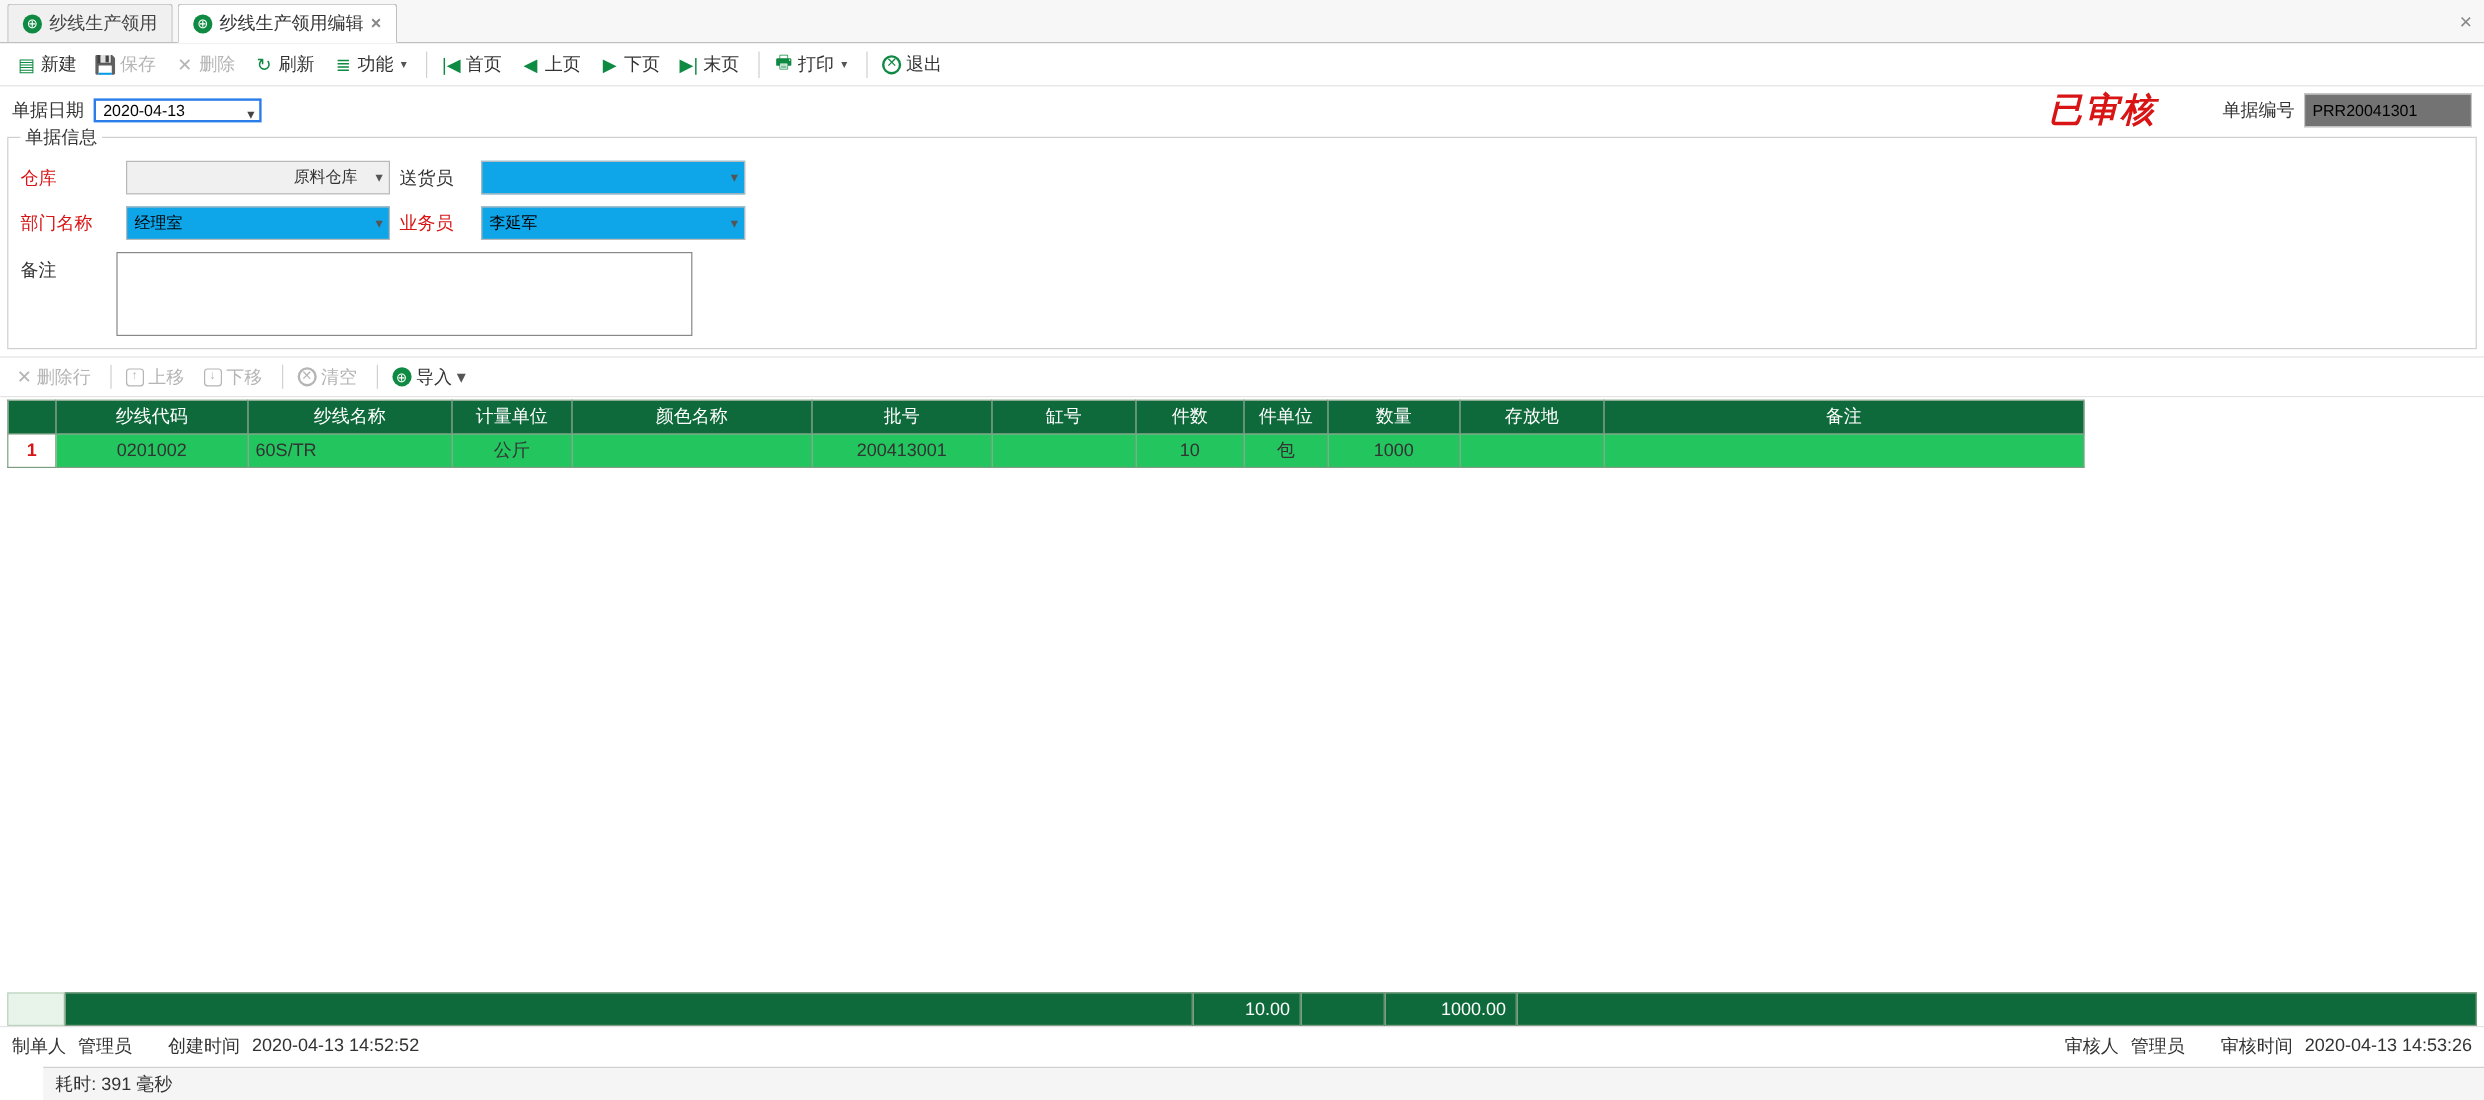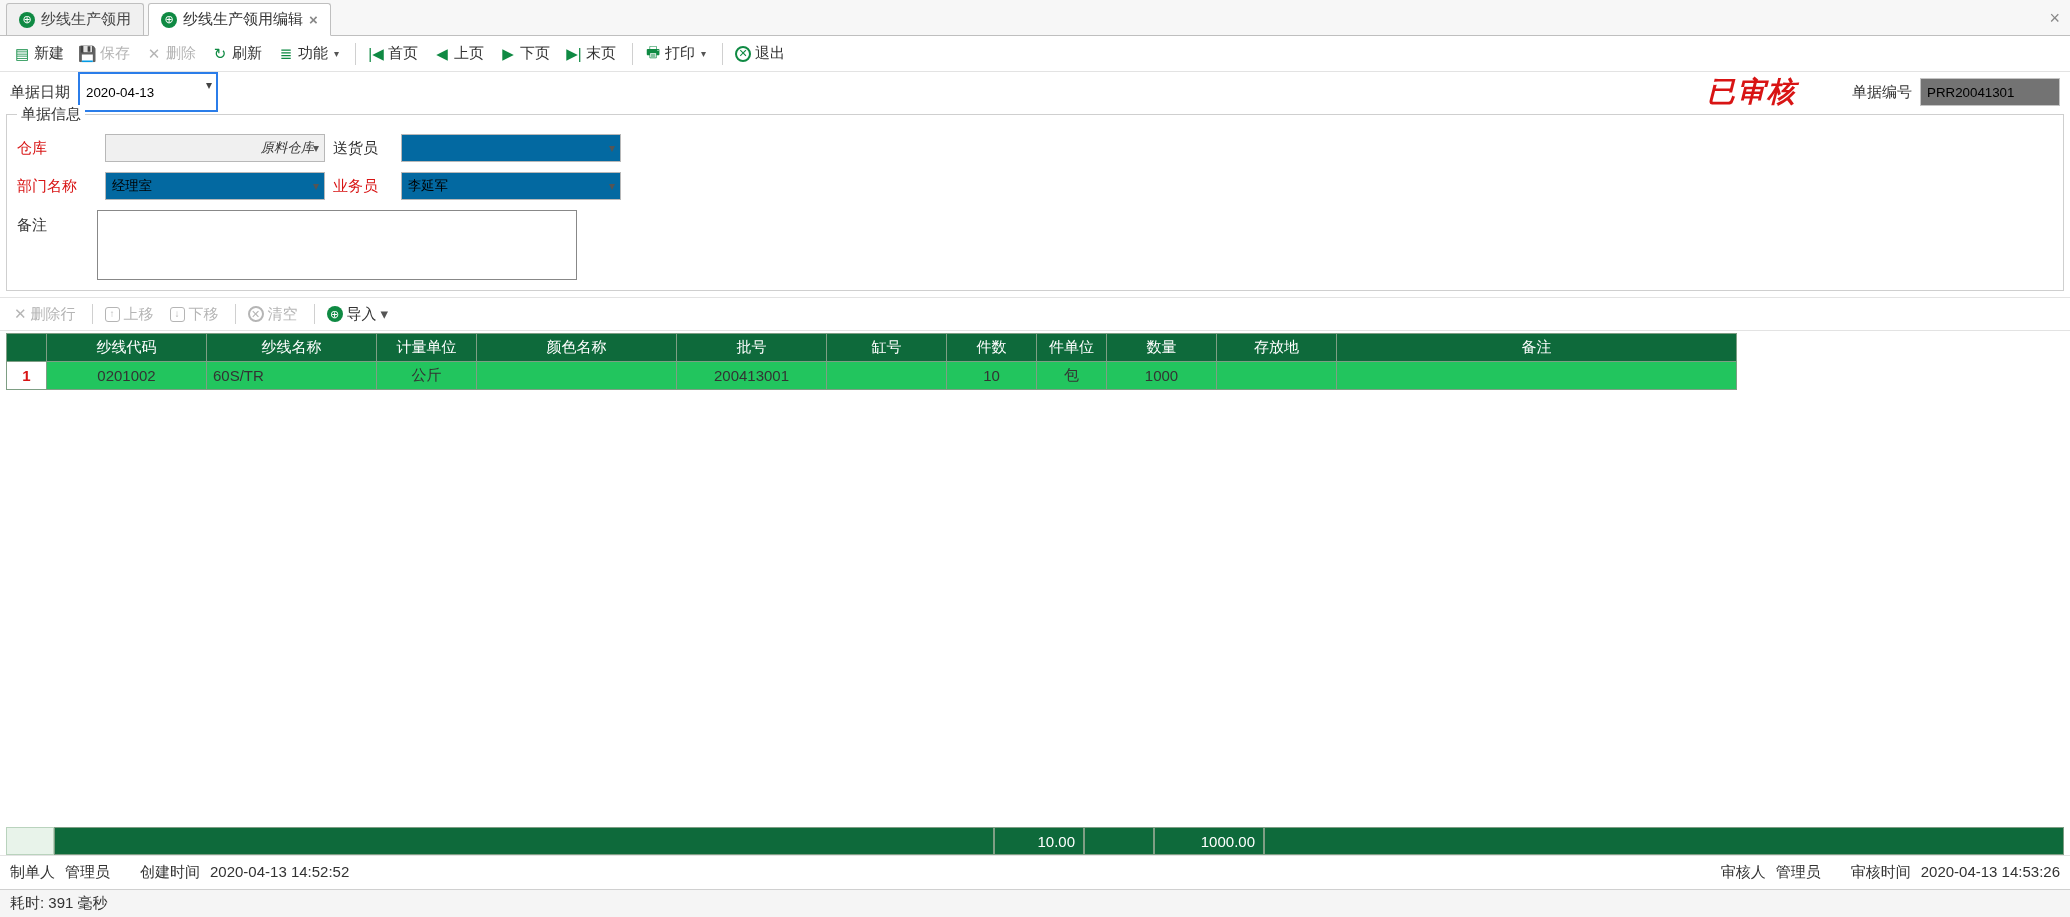--- a/index.html
+++ b/index.html
@@ -22,40 +22,40 @@
   .toolbar .btn.enabled { color:#333; }
   .toolbar .sep { width:1px; height:22px; background:#d0d0d0; margin:0 6px; }
   .toolbar .icon { width:16px; height:16px; display:inline-flex; align-items:center; justify-content:center; }
   .toolbar .icon.green { color:#0F8A43; }
   .toolbar .icon.gray { color:#b5b5b5; }
   .toolbar .dd-caret { font-size:10px; color:#555; margin-left:2px; }
 
   
   .docrow { display:flex; align-items:center; height:40px; padding:4px 10px; }
   .docrow .lbl { margin-right:8px; color:#333; }
-  .docrow input[type=text].date { width:140px; height:40px; border:2px solid #2b7de9; padding:2px 22px 2px 6px; }
+  .docrow input[type=text].date { width:140px; height:20px; border:2px solid #2b7de9; padding:2px 22px 2px 6px; }
   .docrow .date-wrap { position:relative; }
   .docrow .date-wrap .caret { position:absolute; right:6px; top:6px; font-size:12px; color:#444; pointer-events:none; }
   .docrow .spacer { flex:1; }
   .docrow .approved { font-family: Liberation Serif, serif; color:#d81414; font-size:28px; font-style:italic; font-weight:bold; margin-right:10px; letter-spacing:2px;}
   .docrow .docnum-lbl { margin-right:8px;margin-left:45px; }
   .docrow .docnum { width:140px; height:28px; border:1px solid #c4c4c4; padding:2px 6px; background:#737373; }
 
   
   .info-fs { margin:2px 6px 6px 6px; border:1px solid #cfcfcf; padding:8px 10px 10px 10px; }
   .info-fs .legend { position:relative; top:-18px; background:#fff; display:inline-block; padding:0 4px; color:#333; }
   .info-grid { display:grid; grid-template-columns: 80px 220px 60px 220px; row-gap:10px; column-gap:8px; align-items:center; margin-top:-8px; }
   .info-grid .lbl { text-align:left; }
   .info-grid .lbl.red { color:#d81414; }
   .info-grid .lbl.norm { color:#333; }
-  .info-grid .inp, .info-grid select { height:28px; border:1px solid #b8b8b8; padding:2px 22px 2px 6px; background:#0369a1; width:100%; position:relative; }
+  .info-grid .inp, .info-grid select { height:28px; border:1px solid #b8b8b8; padding:2px 22px 2px 6px; background:#0ea5e9; width:100%; position:relative; }
   .sel-wrap { position:relative; width:100%; }
   .sel-wrap .caret { position:absolute; right:6px; top:7px; font-size:12px; color:#555; pointer-events:none; }
   .sel-wrap input { width:100%; }
-  .sel-wrap.shaded input { background:#f0f0f0; text-align:right; padding-right:10px; color:#333;font-style:italic; }
+  .sel-wrap.shaded input { background:#f0f0f0; text-align:right; padding-right:26px; color:#333; }
   .remark-row { display:flex; align-items:flex-start; margin-top:10px; }
   .remark-row .lbl { width:80px; padding-top:6px; }
   .remark-row textarea { width:480px; height:70px; border:1px solid #888; resize:none; padding:4px; }
 
   
   .row-toolbar { display:flex; align-items:center; height:34px; padding:0 8px; border-top:1px solid #e3e3e3; border-bottom:1px solid #e3e3e3; background:#fff; }
   .row-toolbar .btn { display:flex; align-items:center; gap:4px; padding:3px 6px; margin-right:4px; color:#b5b5b5; cursor:default; }
   .row-toolbar .btn.enabled { color:#333; cursor:pointer; }
   .row-toolbar .sep { width:1px; height:20px; background:#d0d0d0; margin:0 6px; }
   .row-toolbar .globe { width:16px; height:16px; border-radius:50%; background:#0F8A43; display:inline-flex; align-items:center; justify-content:center; color:#fff; font-size:11px; }
@@ -75,21 +75,21 @@
   .totals .cell { border:1px solid #7e9e84; background:#0e6a3b; color:#fff; height:28px; display:flex; align-items:center; justify-content:flex-end; padding:0 8px; }
   .totals .cell.blank0 { width:48px; background:#e8f3ea; border-color:#b9d3bd;}
 
   
   .grid-gap { flex:1; }
 
   
   .footer1 { display:flex; align-items:center; height:34px; padding:0 10px; border-top:1px solid #e3e3e3; gap:30px; }
   .footer1 .pair { display:flex; gap:10px; }
   .footer1 .spacer { flex:1; }
-  .statusbar { height:28px; border-top:1px solid #d0d0d0; background:#f5f5f5; display:flex; align-items:center; padding:0 10px; color:#333; }
+  .statusbar { height:28px; border-top:1px solid #d0d0d0; background:#f5f5f5; display:flex; align-items:center; padding:0 10px; color:#333;margin-left:36px; }
 
   .circ-x { display:inline-flex; width:16px; height:16px; border:2px solid currentColor; border-radius:50%; align-items:center; justify-content:center; font-size:11px; line-height:1; }
   .sq-arrow { display:inline-flex; width:15px; height:15px; border:1.5px solid currentColor; border-radius:3px; align-items:center; justify-content:center; font-size:10px; line-height:1; }
 
   
   .c0{width:44px}.c1{width:160px}.c2{width:170px}.c3{width:100px}.c4{width:200px}.c5{width:150px}.c6{width:120px}.c7{width:90px}.c8{width:70px}.c9{width:110px}.c10{width:120px}.c11{width:400px}
 
   .totals .t0{width:48px}.totals .t-pre{width:940px; justify-content:flex-start; padding:0;}
   .totals .t7{width:90px}.totals .t-gap{width:70px}.totals .t9{width:110px}.totals .t-rest{flex:1}
 </style>

